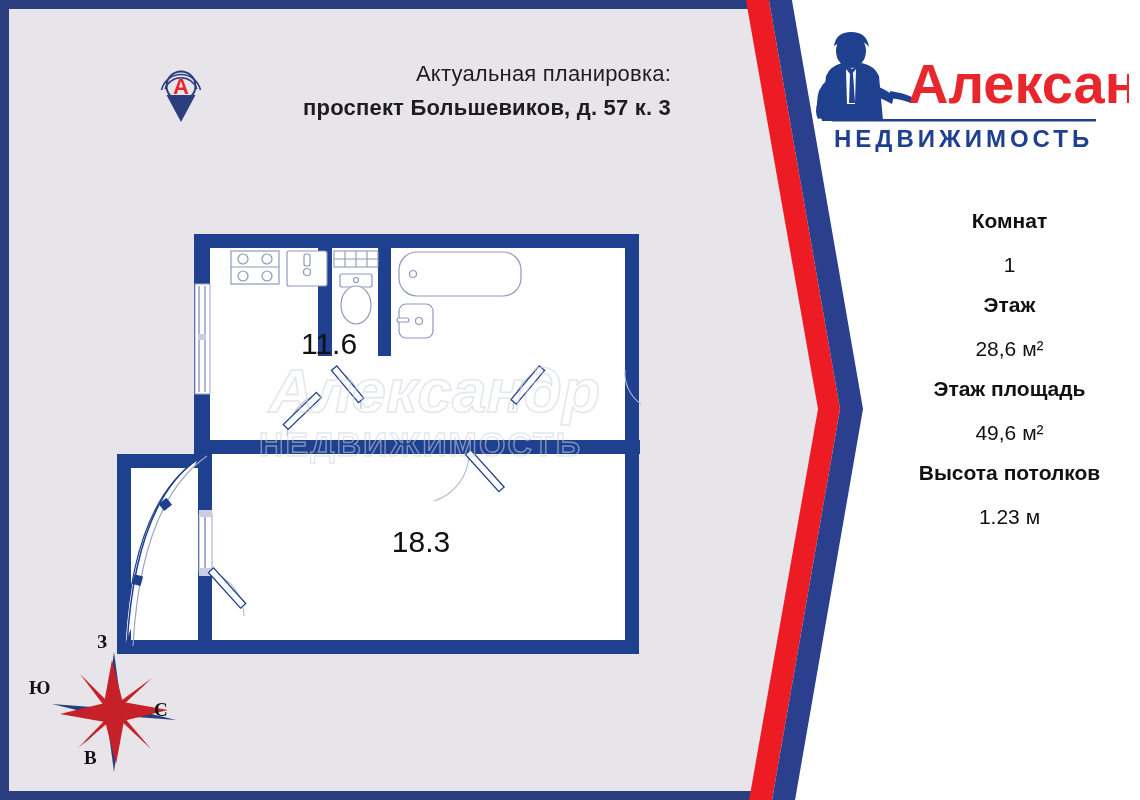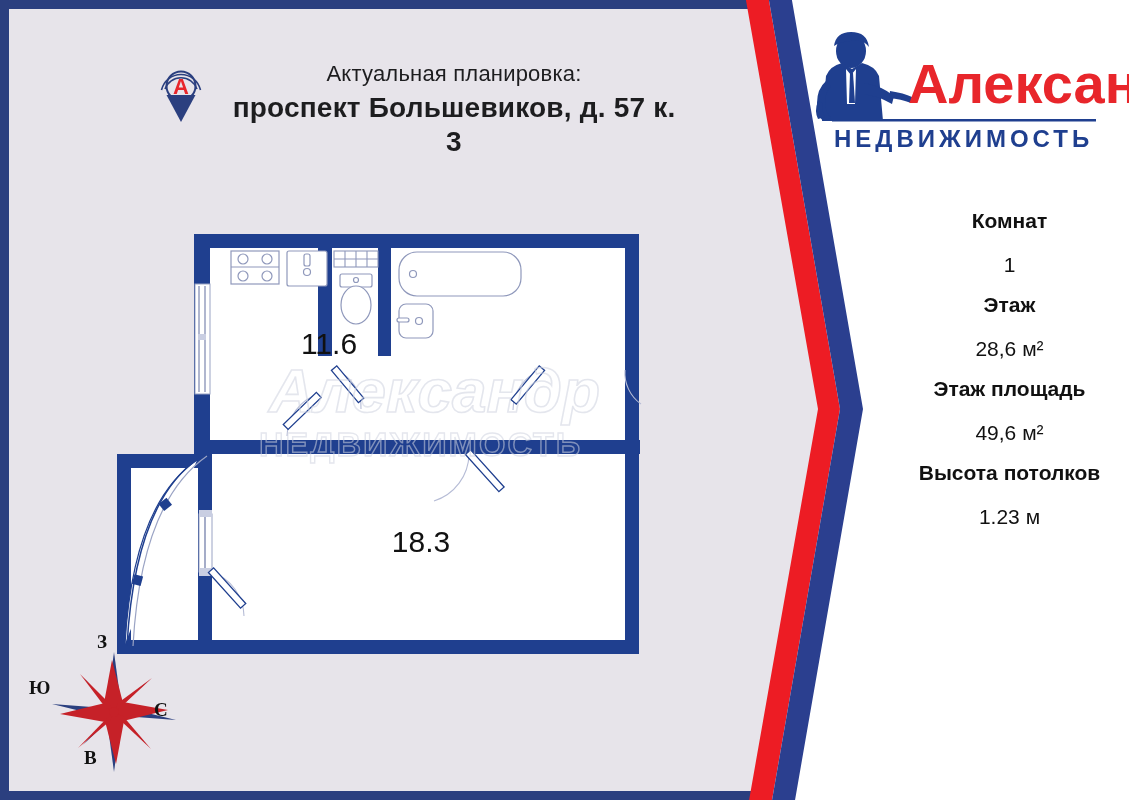--- a/index.html
+++ b/index.html
@@ -12,25 +12,25 @@
     position:relative; width:1140px; height:800px;
     background:#e7e4ea;
     border:9px solid #2b3f7f;
   }
   
   #header-block {
     position:absolute; left:150px; top:48px; width:520px; height:90px;
   }
   #pin-icon { position:absolute; left:0px; top:5px; width:44px; height:62px; }
   #address-text {
-    position:absolute; left:65px; top:0px; width:460px;
-    text-align:center; color:#1d1d1f;
+    position:absolute; left:52px; top:0px; width:460px;
+    text-align:right; color:#1d1d1f;
   }
   #address-line1 { font-size:22px; font-weight:400; letter-spacing:.2px; line-height:34px; }
-  #address-line2 { font-size:28px; font-weight:bold; letter-spacing:.2px; line-height:34px; }
+  #address-line2 { font-size:22px; font-weight:bold; letter-spacing:.2px; line-height:34px; }
 
   
   #divider { position:absolute; left:690px; top:-10px; width:200px; height:820px; }
   #right-panel {
     position:absolute; left:820px; top:-10px; width:330px; height:820px;
     background:#ffffff;
   }
 
   
   #logo { position:absolute; left:795px; top:22px; width:325px; height:125px; }

